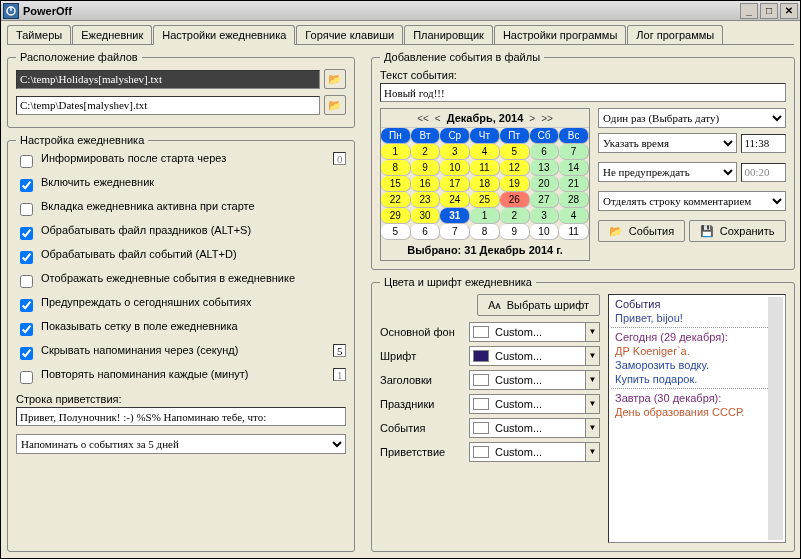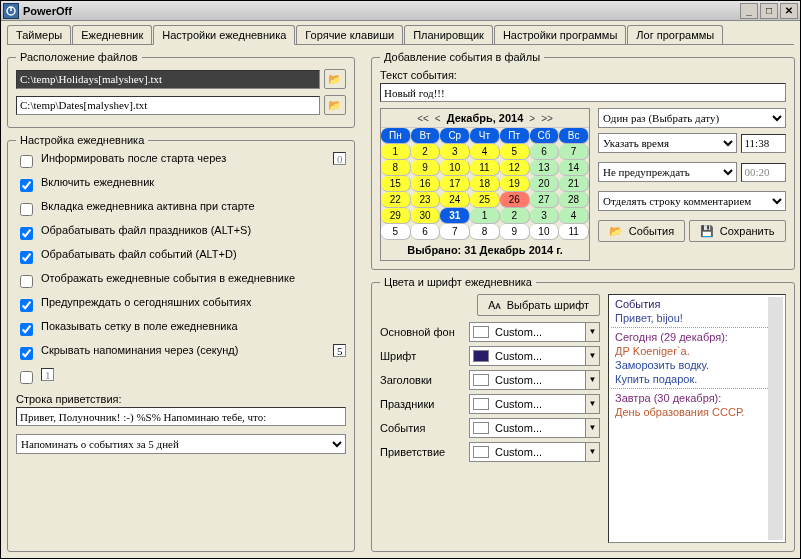--- a/index.html
+++ b/index.html
@@ -134,20 +134,21 @@
               <input type="checkbox" checked="" style="">
               <label style="flex:1">Показывать сетку в поле ежедневника</label>
             </div>
             <div class="chk">
               <input type="checkbox" checked="" style="">
               <label style="flex:1">Скрывать напоминания через (секунд)</label>
               <input type="text" class="numbox" value="50" style="">
             </div>
             <div class="chk">
               <input type="checkbox" style="">
+              <label style="flex:1">Повторять напоминания каждые (минут)</label>
               <input type="text" class="numbox" disabled="" value="10" style="">
             </div>
           </div>
     <div style="margin-top:6px">Строка приветствия:</div>
     <input type="text" style="width: 100%; margin-top: 2px;" value="Привет, Полуночник! :-) %S% Напоминаю тебе, что:">
     <div class="row" style="margin-top:8px">
      <select style="flex:1"><option>Напоминать о событиях за 5 дней</option></select>
     </div>
    </fieldset>
   </div>

